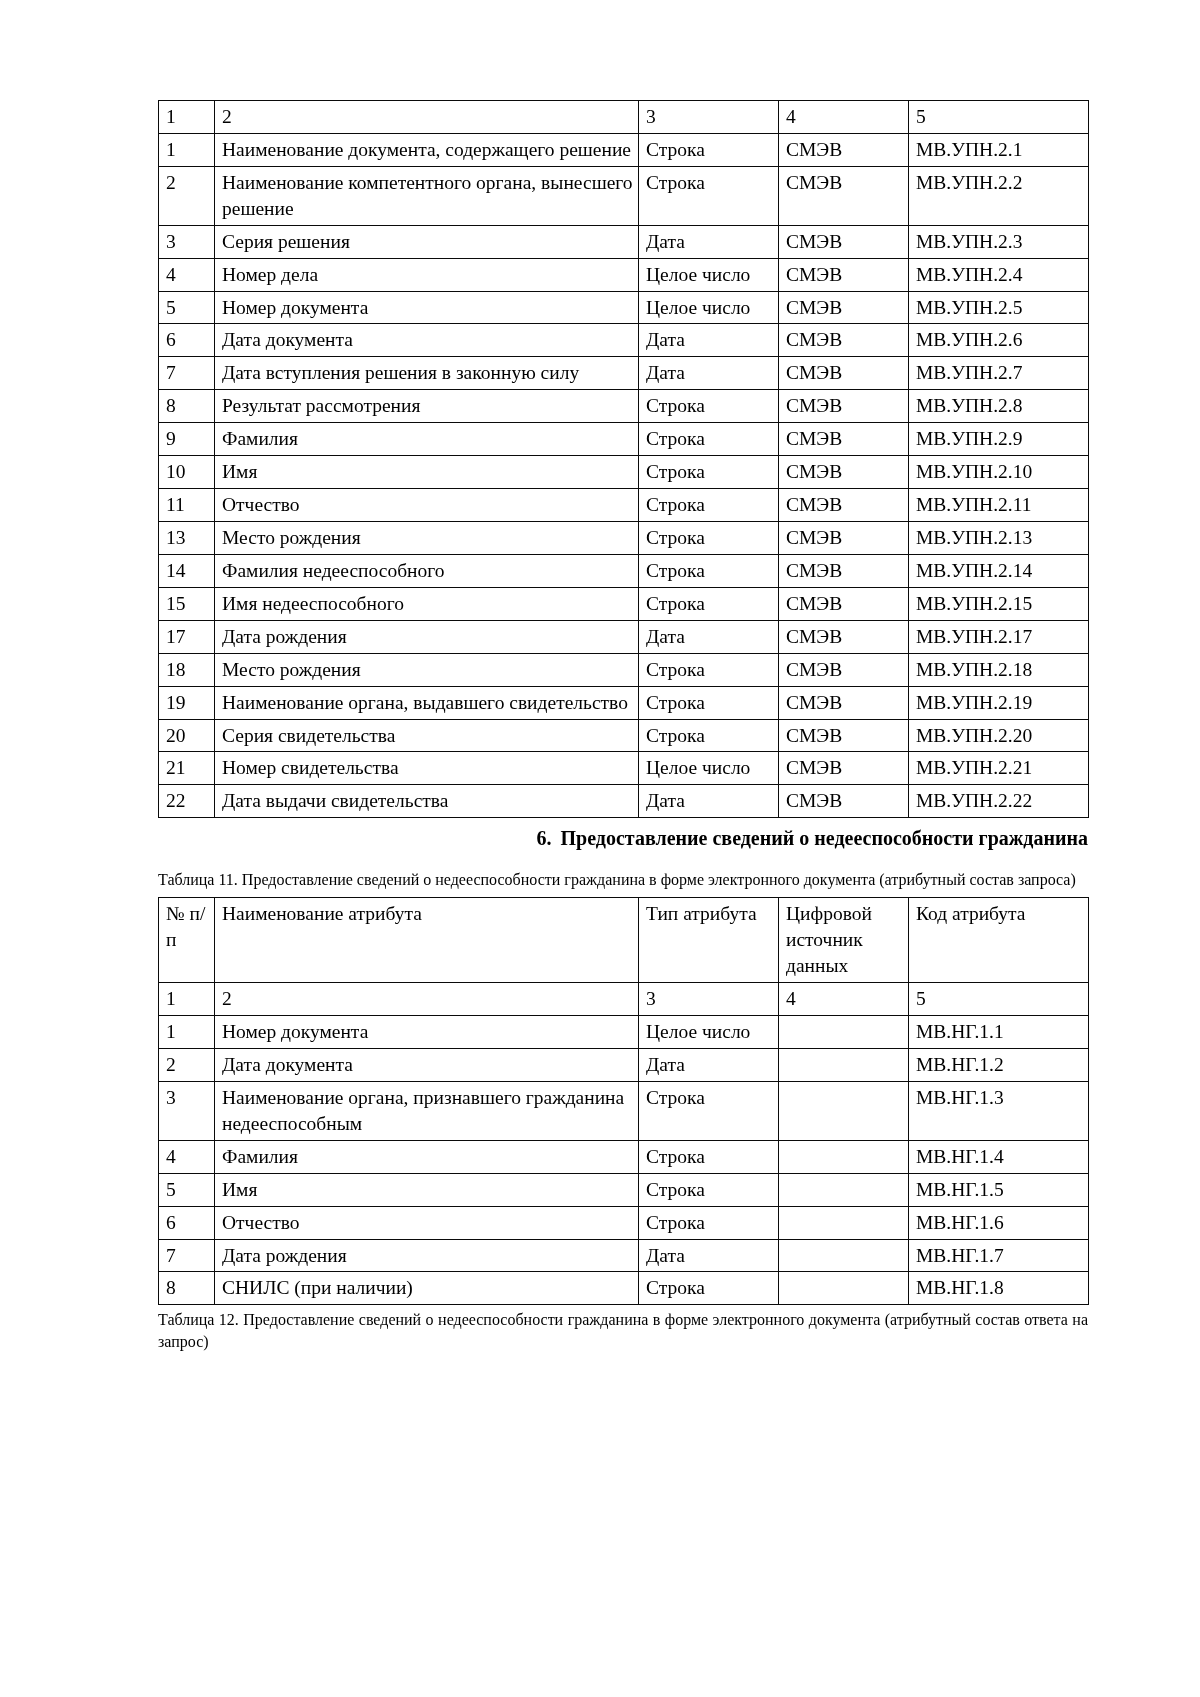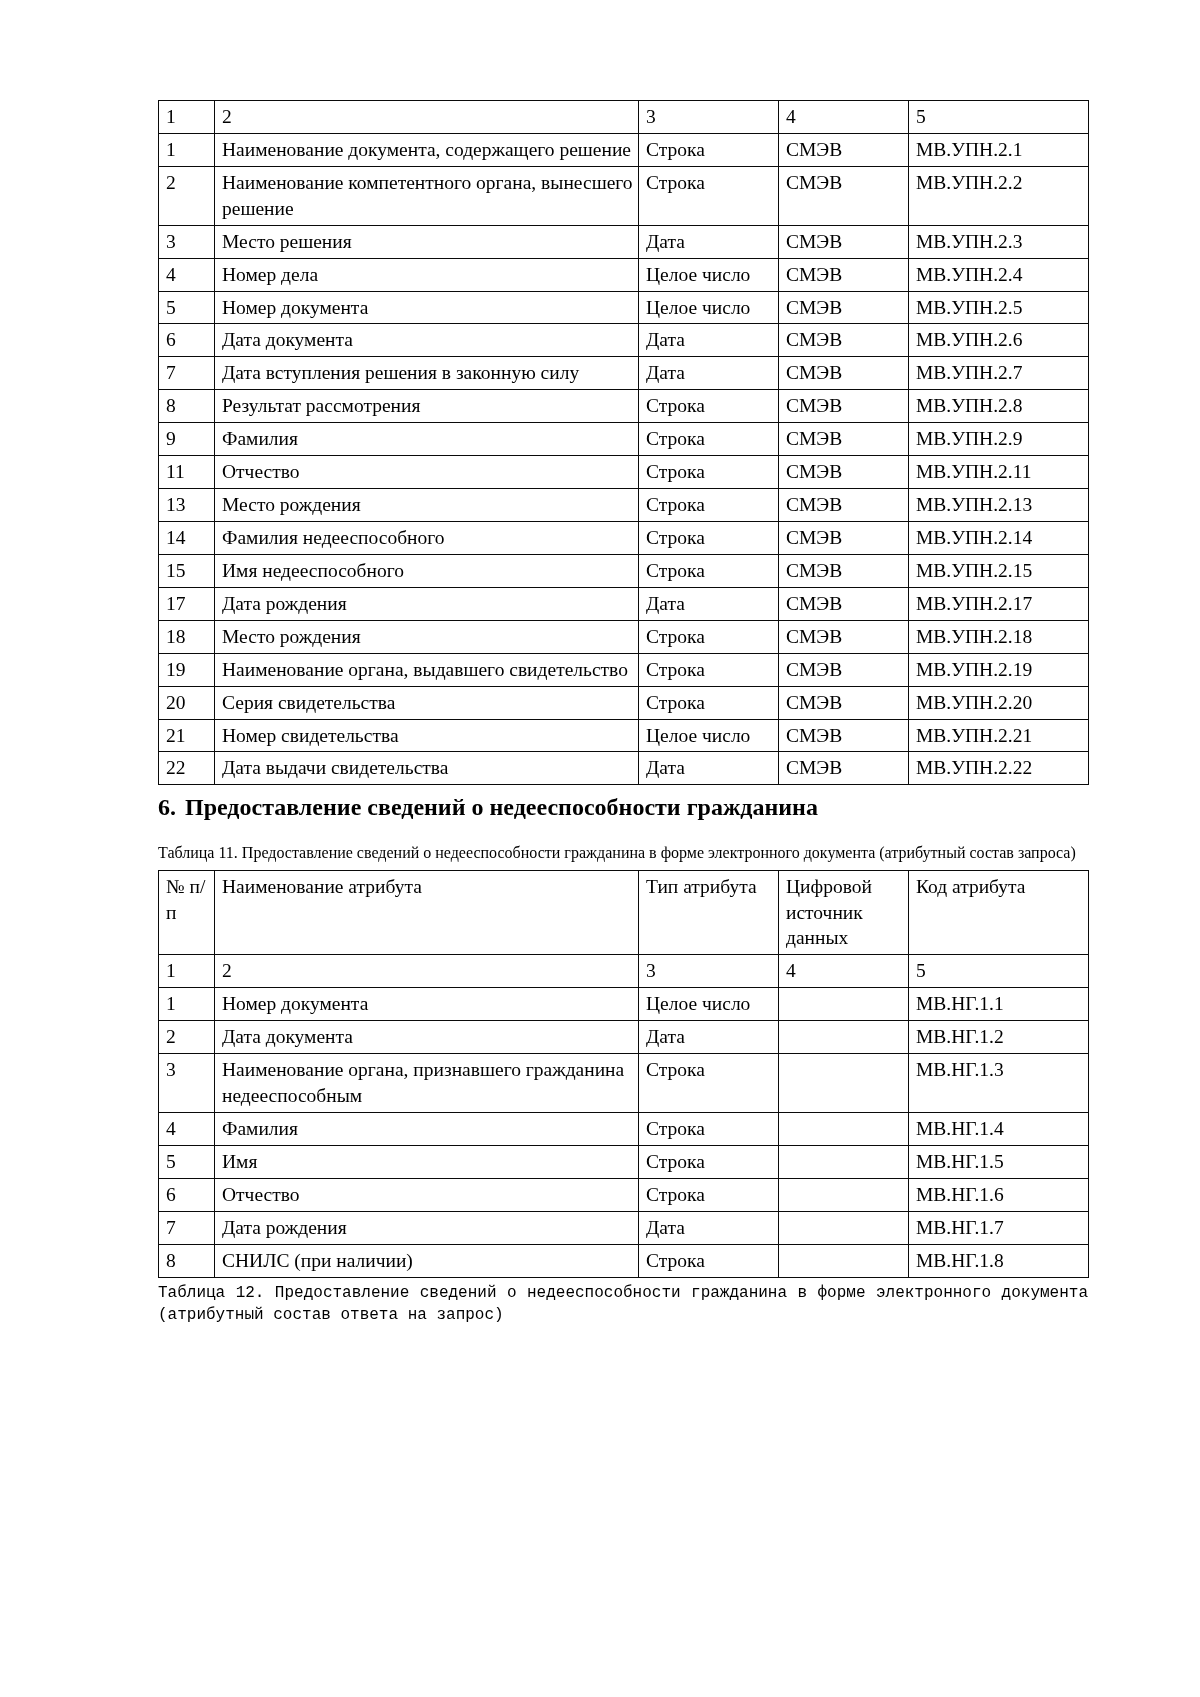--- a/index.html
+++ b/index.html
@@ -42,36 +42,36 @@
   .col-src   { width: 130px; }
   .col-code  { width: 180px; }
 
   .numrow td { font-weight: bold; }
   .hdr th { font-weight: bold; margin-top: 9px; }
 
   
   #table-10 { margin-top: 0; }
 
   .section-heading {
-    text-align: left;
+    text-align: right;
     font-weight: bold;
-    font-size: 24px;
+    font-size: 20px;
     margin: 7px 0 4px 0;
     line-height: 1.3;
   }
   .section-heading .num { margin-right: 9px; }
 
   .caption {
     text-align: justify;
     font-size: 16px;
     line-height: 1.38;
     margin: 18px 0 6px 0;
     text-justify: inter-word;
   }
-  .caption.tight { margin-top: 4px; font-family: Liberation Mono, monospace; }
+  .caption.tight { margin-top: 4px; }
 
   .spacer-top { height: 100px; }
 
   .tall-cell { height: 52px; }
 </style>
 </head>
 <body>
 
 <div class="page">
 
@@ -102,21 +102,21 @@
       </tr>
       <tr>
         <td>2</td>
         <td>Наименование компетентного органа, вынесшего решение</td>
         <td>Строка</td>
         <td>СМЭВ</td>
         <td>МВ.УПН.2.2</td>
       </tr>
       <tr>
         <td>3</td>
-        <td>Место решения</td>
+        <td>Серия решения</td>
         <td>Дата</td>
         <td>СМЭВ</td>
         <td>МВ.УПН.2.3</td>
       </tr>
       <tr>
         <td>4</td>
         <td>Номер дела</td>
         <td>Целое число</td>
         <td>СМЭВ</td>
         <td>МВ.УПН.2.4</td>
@@ -148,20 +148,27 @@
         <td>Строка</td>
         <td>СМЭВ</td>
         <td>МВ.УПН.2.8</td>
       </tr>
       <tr>
         <td>9</td>
         <td>Фамилия</td>
         <td>Строка</td>
         <td>СМЭВ</td>
         <td>МВ.УПН.2.9</td>
+      </tr>
+      <tr>
+        <td>10</td>
+        <td>Имя</td>
+        <td>Строка</td>
+        <td>СМЭВ</td>
+        <td>МВ.УПН.2.10</td>
       </tr>
       <tr>
         <td>11</td>
         <td>Отчество</td>
         <td>Строка</td>
         <td>СМЭВ</td>
         <td>МВ.УПН.2.11</td>
       </tr>
       <tr>
         <td>13</td>

